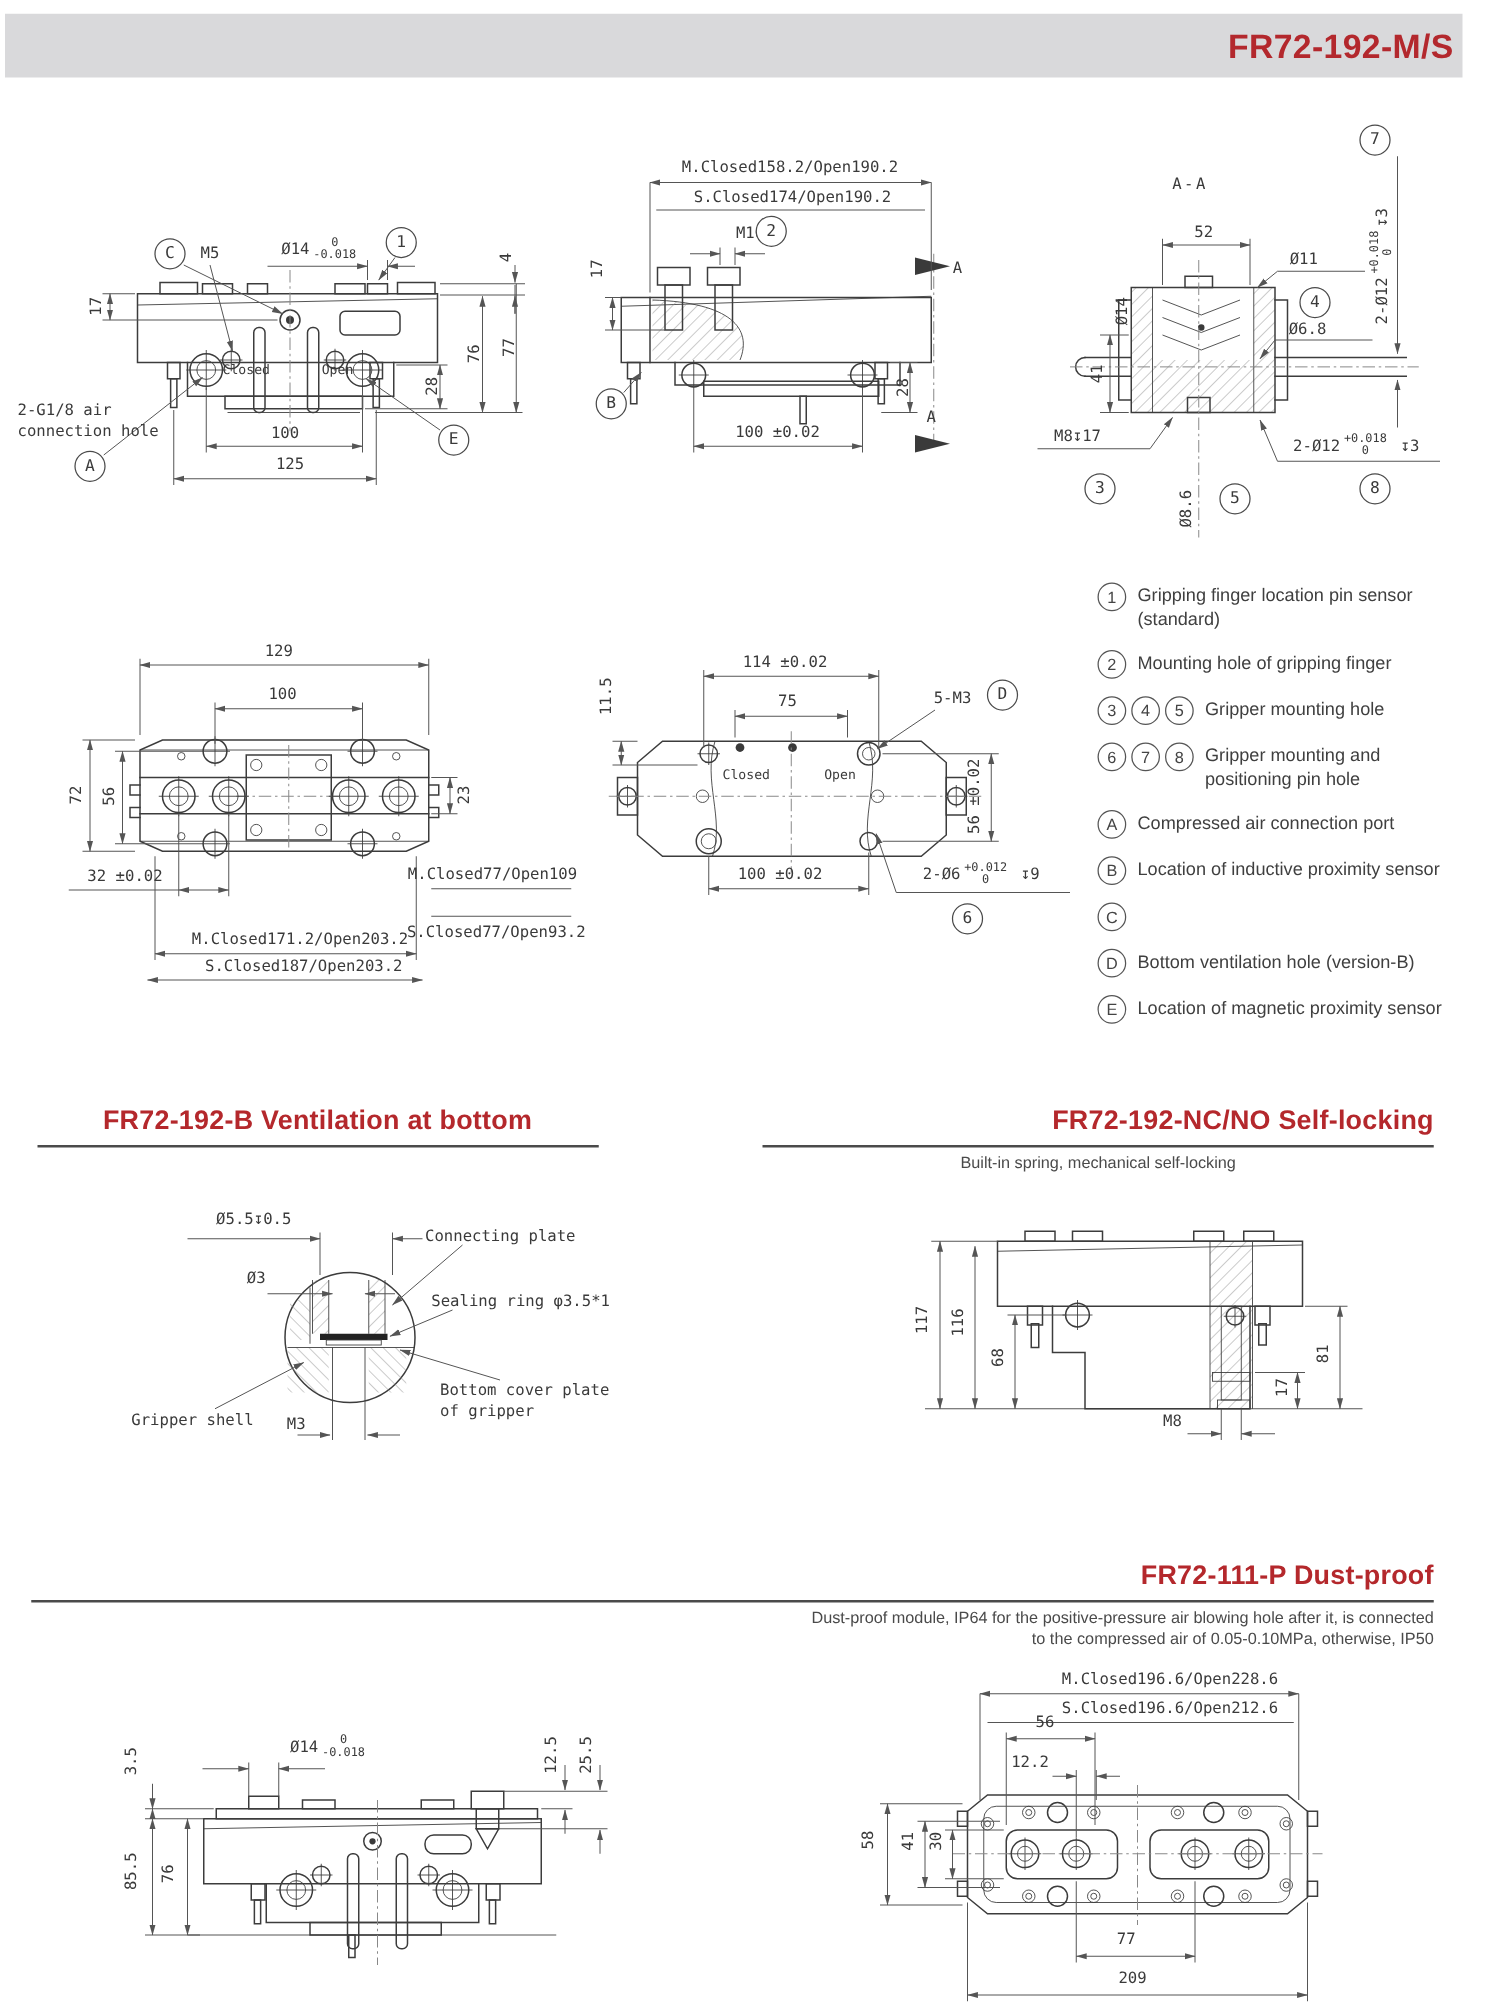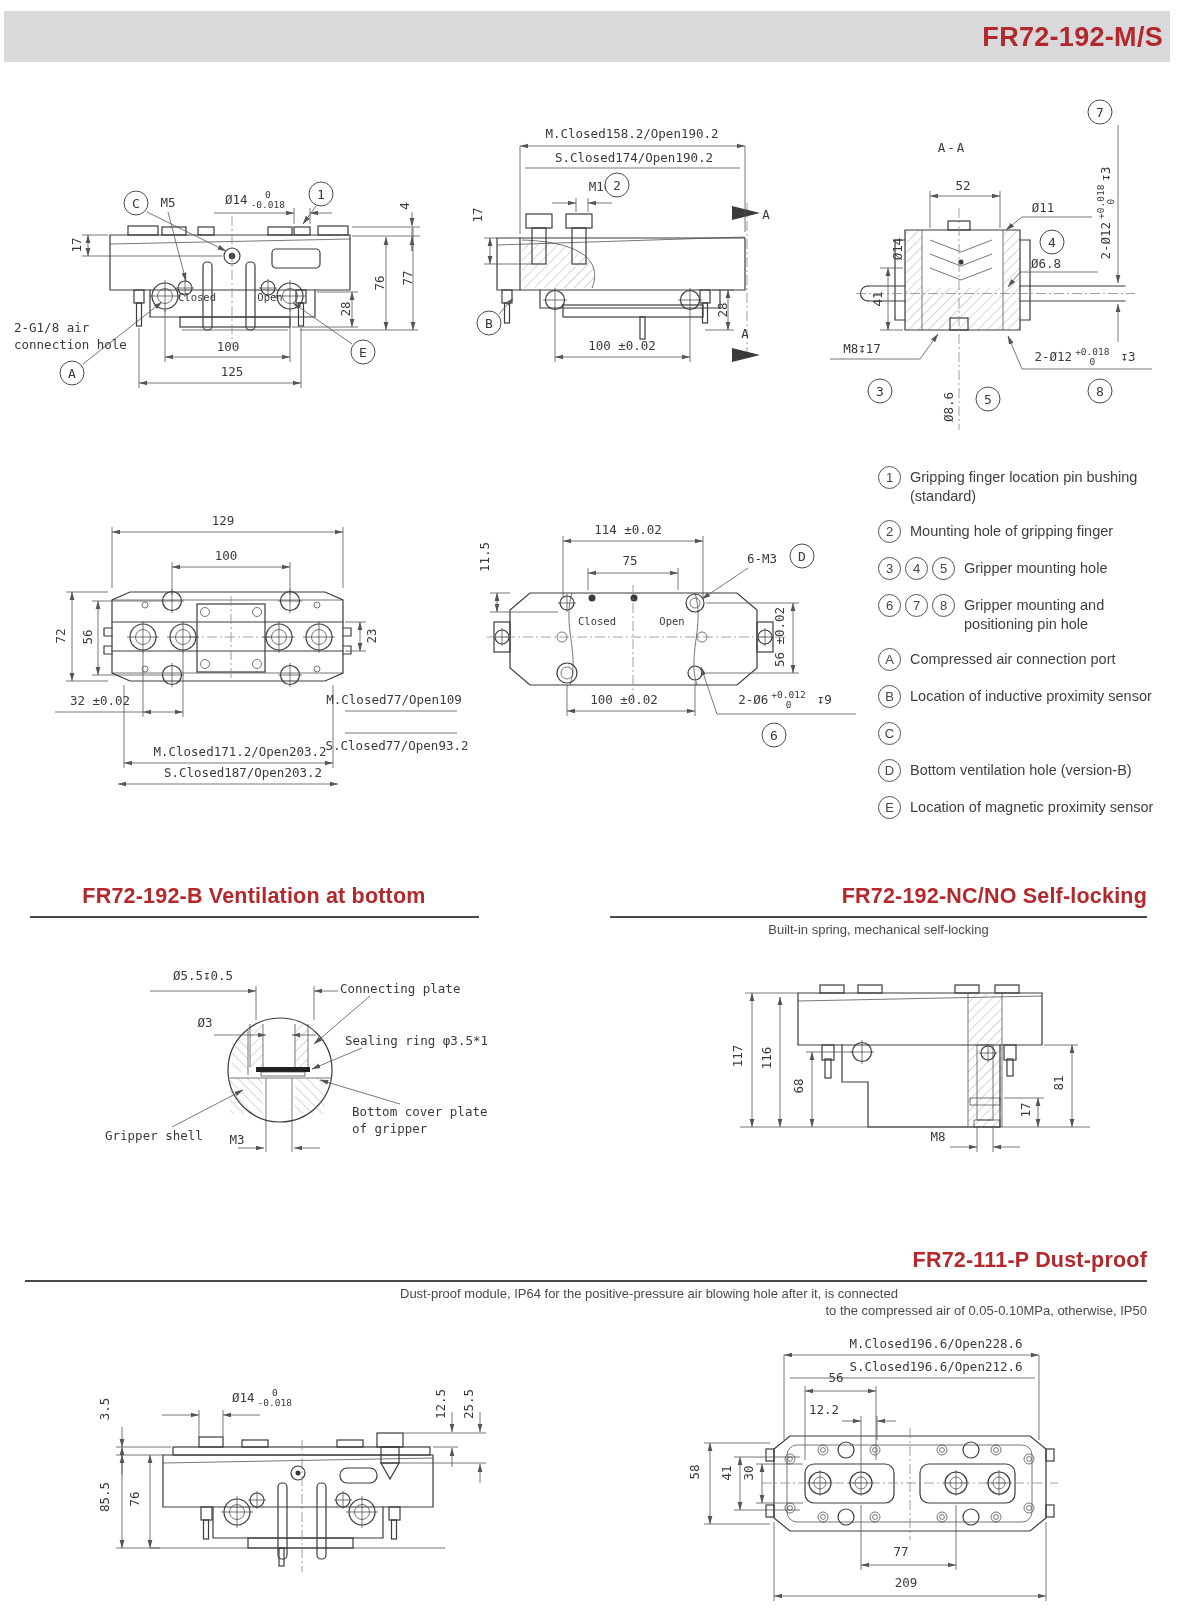--- a/index.html
+++ b/index.html
@@ -561,42 +561,42 @@
 <span class="dv" style="left:371px;top:636px">23</span>
 <span class="d" style="left:100px;top:700px">32 ±0.02</span>
 <span class="d" style="left:394px;top:699px">M.Closed77/Open109</span>
 <span class="d" style="left:397px;top:745px">S.Closed77/Open93.2</span>
 <span class="d" style="left:240px;top:751px">M.Closed171.2/Open203.2</span>
 <span class="d" style="left:243px;top:772px">S.Closed187/Open203.2</span>
 
 <span class="d" style="left:628px;top:529px">114 ±0.02</span>
 <span class="d" style="left:630px;top:560px">75</span>
 <span class="dv" style="left:484px;top:557px">11.5</span>
-<span class="d" style="left:762px;top:558px">6-M3</span>
+<span class="d" style="left:762px;top:558px">5-M3</span>
 <span class="co" style="left:802px;top:556px">D</span>
 <span class="d ds" style="left:597px;top:621px">Closed</span>
 <span class="d ds" style="left:672px;top:621px">Open</span>
 <span class="dv" style="left:779px;top:637px">56 ±0.02</span>
 <span class="d" style="left:624px;top:699px">100 ±0.02</span>
 <span class="d" style="left:785px;top:699px">
     <span>2-Ø6</span>
     <span class="tol">
       <span>+0.012</span>
       <span>0</span>
     </span>
     <span style="margin-left:8px">↧9</span>
   </span>
 <span class="co" style="left:774px;top:735px">6</span>
 
 <div id="legend">
   <div class="lrow">
     <span class="lmarks">
         <span class="lcirc">1</span>
       </span>
-    <span class="ltext">Gripping finger location pin bushing (standard)</span>
+    <span class="ltext">Gripping finger location pin sensor (standard)</span>
   </div>
 
   <div class="lrow">
     <span class="lmarks">
         <span class="lcirc">2</span>
       </span>
     <span class="ltext">Mounting hole of gripping finger</span>
   </div>
 
   <div class="lrow">
@@ -653,21 +653,21 @@
 </div>
 
 <div class="h1" style="left:30px;top:884px;width:448px;text-align:center">FR72-192-B Ventilation at bottom</div>
 <div class="rule" style="left:30px;top:916px;width:449px"></div>
 <div class="h1" style="left:610px;top:884px;width:537px;text-align:right">FR72-192-NC/NO Self-locking</div>
 <div class="rule" style="left:610px;top:916px;width:537px"></div>
 <div class="sub" style="left:610px;top:922px;width:537px;text-align:center">Built-in spring, mechanical self-locking</div>
 
 <div class="h1" style="left:500px;top:1248px;width:647px;text-align:right">FR72-111-P Dust-proof</div>
 <div class="rule" style="left:25px;top:1280px;width:1122px"></div>
-<div class="sub" style="left:400px;top:1286px;width:747px;text-align:left">Dust-proof module, IP64 for the positive-pressure air blowing hole after it, is connected</div>
+<div class="sub" style="left:400px;top:1286px;width:747px;text-align:right">Dust-proof module, IP64 for the positive-pressure air blowing hole after it, is connected</div>
 <div class="sub" style="left:400px;top:1303px;width:747px;text-align:right">to the compressed air of 0.05-0.10MPa, otherwise, IP50</div>
 
 <span class="d" style="left:203px;top:975px">Ø5.5↧0.5</span>
 <span class="note" style="left:340px;top:981px">Connecting plate</span>
 <span class="d" style="left:205px;top:1022px">Ø3</span>
 <span class="note" style="left:345px;top:1033px">Sealing ring φ3.5*1</span>
 <span class="note" style="left:105px;top:1128px">Gripper shell</span>
 <span class="d" style="left:237px;top:1139px">M3</span>
 <span class="note" style="left:352px;top:1104px;width:118px;text-align:right">Bottom cover plate</span>
 <span class="note" style="left:352px;top:1121px;width:118px;text-align:left">of gripper</span>

